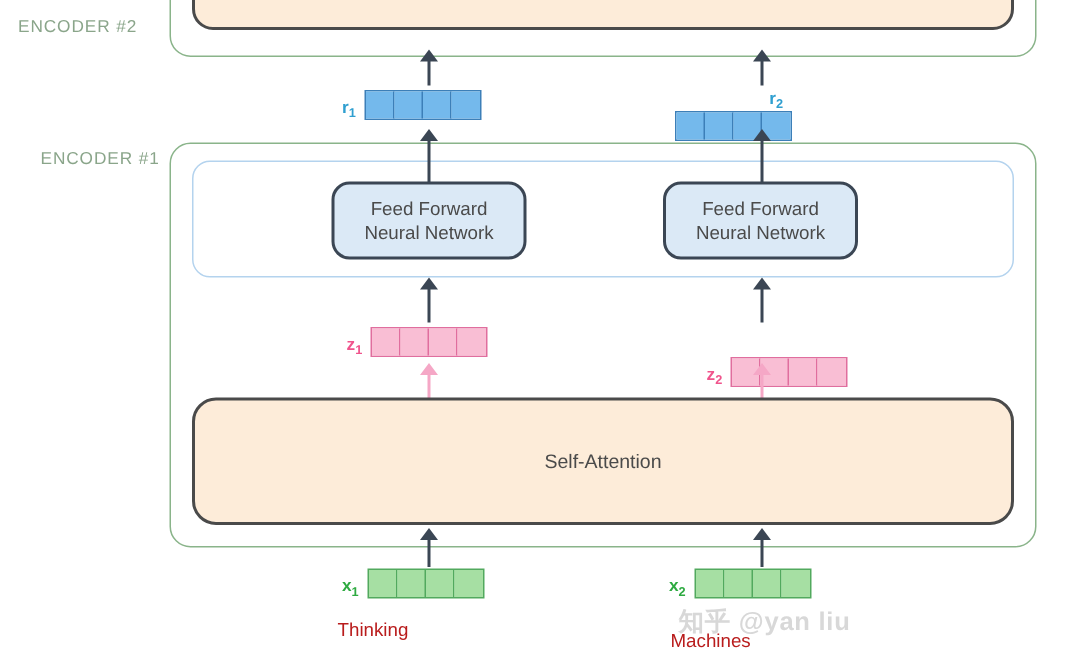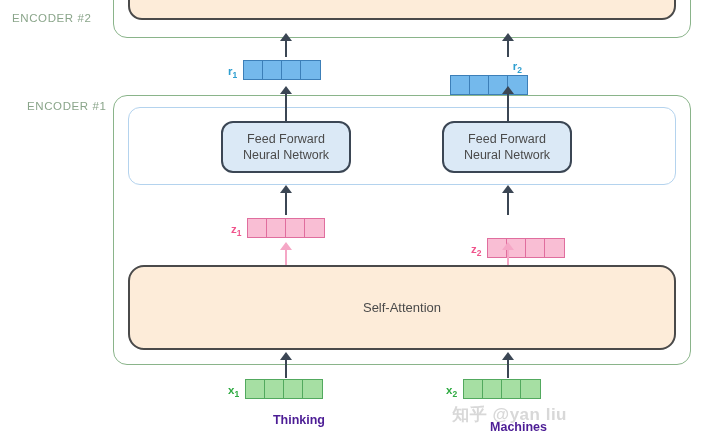--- a/index.html
+++ b/index.html
@@ -167,24 +167,24 @@
   #vec-r1 { left: 228px; top: 60px; }
   #vec-r2 { left: 450px; top: 60px; flex-direction: column; }
   #vec-z1 { left: 231px; top: 218px; }
   #vec-z2 { left: 471px; top: 218px; margin-top: 20px; }
   #vec-x1 { left: 228px; top: 379px; }
   #vec-x2 { left: 446px; top: 379px; }
 
   
   .word-label {
     position: absolute;
-    color: #4c1d95;
+    color: #b91c1c;
     font-size: 12.5px;
-    font-weight: bold;
-    text-align: right;
+    font-weight: normal;
+    text-align: left;
     white-space: nowrap;
   }
   #word-1 { left: 225px; top: 413px; width: 100px; }
   #word-2 { left: 447px; top: 420px; width: 100px; }
 
   
   .arrow {
     position: absolute;
     width: 12px;
   }

